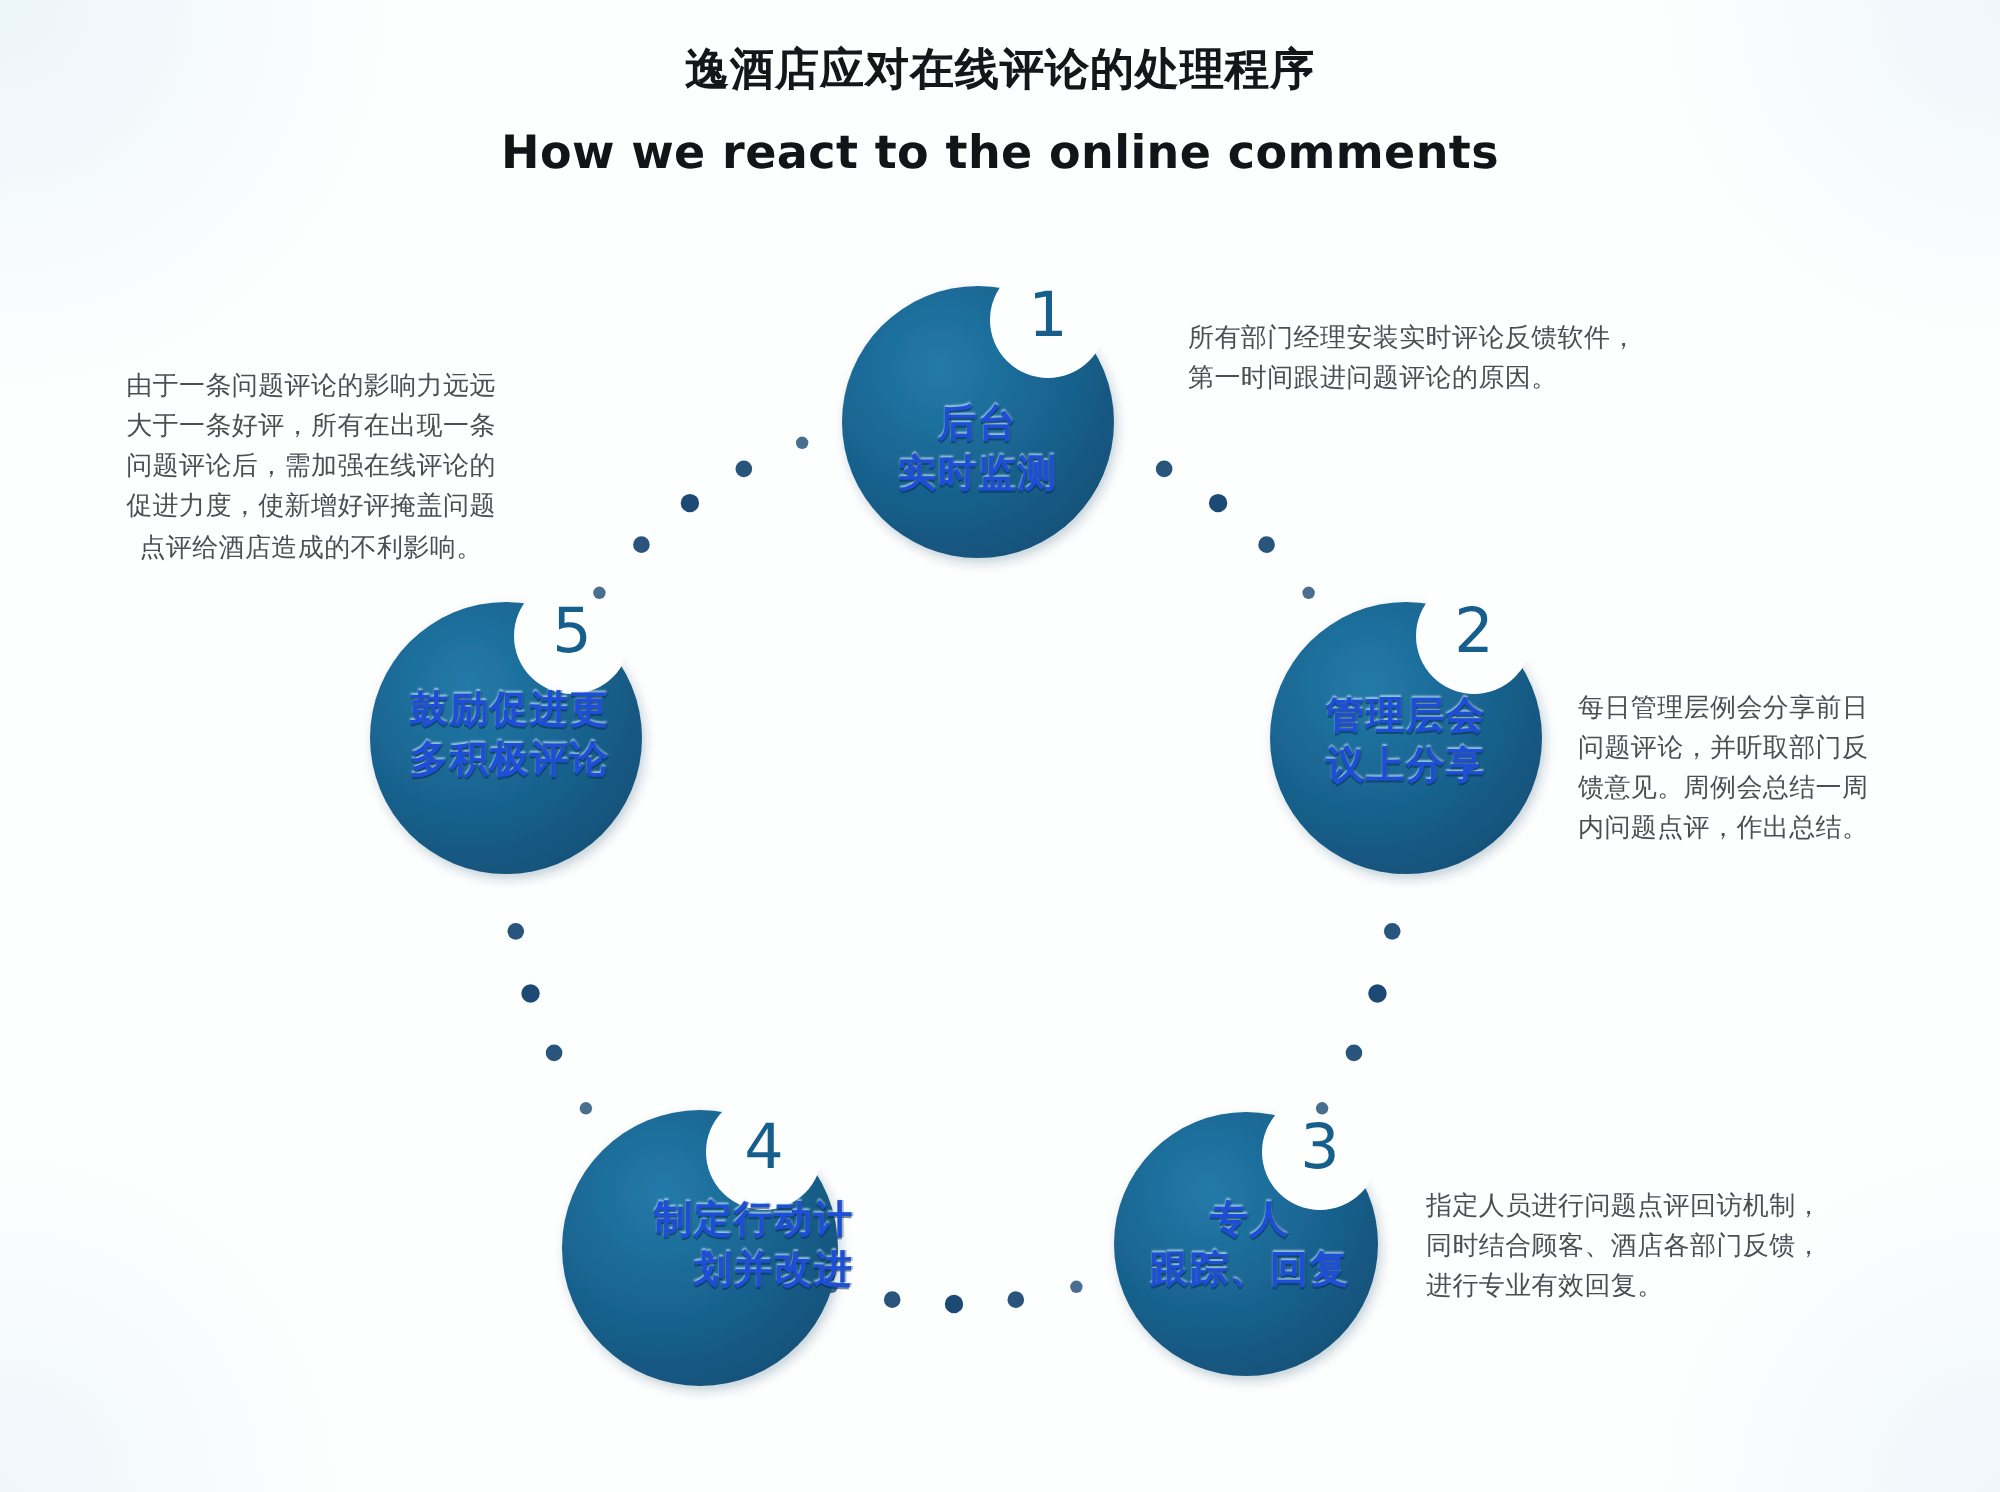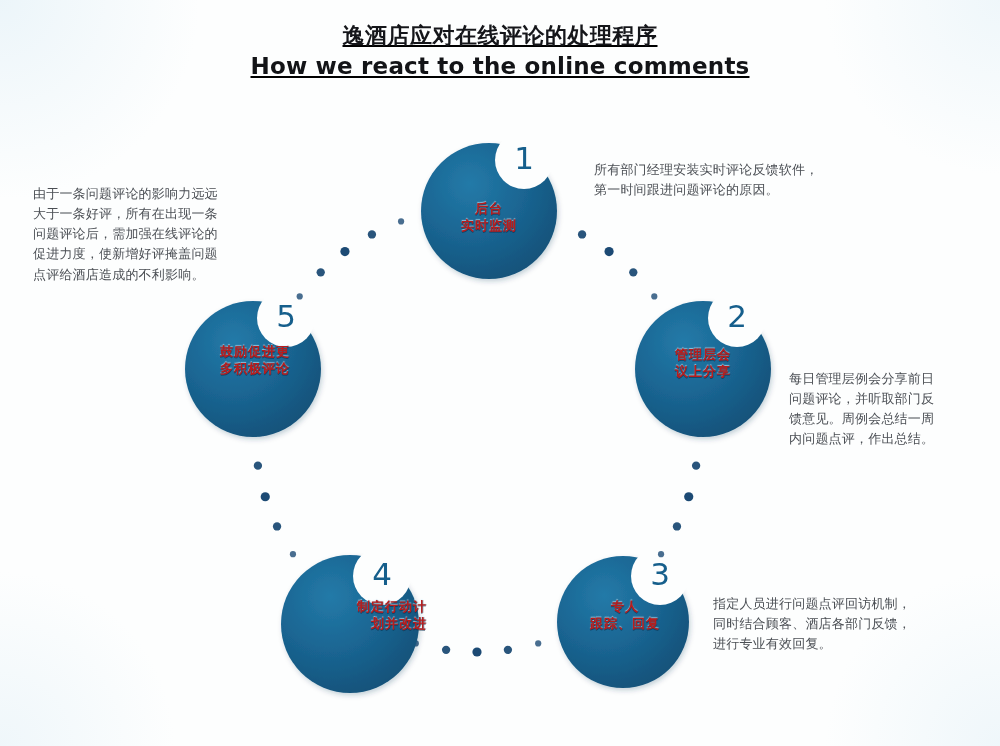--- a/index.html
+++ b/index.html
@@ -32,32 +32,31 @@
   }
 
   
   .title-block {
     position: absolute;
     top: 22px;
     left: 0;
     width: 1000px;
     text-align: center;
     z-index: 6;
-    text-decoration: underline;
   }
   .title-cn {
     font-size: 22px;
     font-weight: 700;
     color: #15161a;
     letter-spacing: .5px;
     line-height: 1.25;
     white-space: nowrap;
   }
   .title-en {
-    margin-top: 2px;
+    margin-top: 13px;
     font-size: 23px;
     font-weight: 700;
     color: #131417;
     letter-spacing: .2px;
     line-height: 1.25;
     white-space: nowrap;
   }
 
   
   #diagram {
@@ -67,23 +66,23 @@
     width: 1000px;
     height: 746px;
     z-index: 2;
   }
 
   
   .node-label {
     position: absolute;
     z-index: 4;
     text-align: center;
-    color: #b91c1c;
+    color: #1d4ed8;
     font-weight: 700;
-    font-size: 13px;
+    font-size: 19px;
     line-height: 1.32;
     letter-spacing: 1px;
     text-shadow:
       0 1px 0 rgba(10,45,75,.55),
       1px 0 0 rgba(10,45,75,.30),
       0 -1px 1px rgba(220,245,255,.65);
     pointer-events: none;
     white-space: pre-line;
   }
   .node-num {
@@ -103,24 +102,24 @@
     z-index: 5;
     color: #3e4248;
     font-size: 13px;
     line-height: 1.55;
     letter-spacing: .2px;
     white-space: pre-line;
     filter: blur(.15px);
     opacity: .93;
   }
   .note.n1 { left: 594px; top: 160px; width: 320px; }
-  .note.n2 { left: 789px; top: 345px; width: 205px; margin-top: 24px; }
+  .note.n2 { left: 789px; top: 345px; width: 205px; }
   .note.n3 { left: 713px; top: 594px; width: 250px; }
   .note.n4 { left: 33px;  top: 592px; width: 230px; }
-  .note.n5 { left: 33px;  top: 184px; width: 245px; }
+  .note.n5 { left: 33px;  top: 184px; width: 245px; text-align: center; }
 </style>
 </head>
 <body>
 
 <div id="stage">
 
   <div class="title-block">
     <div class="title-cn">逸酒店应对在线评论的处理程序</div>
     <div class="title-en">How we react to the online comments</div>
   </div>

